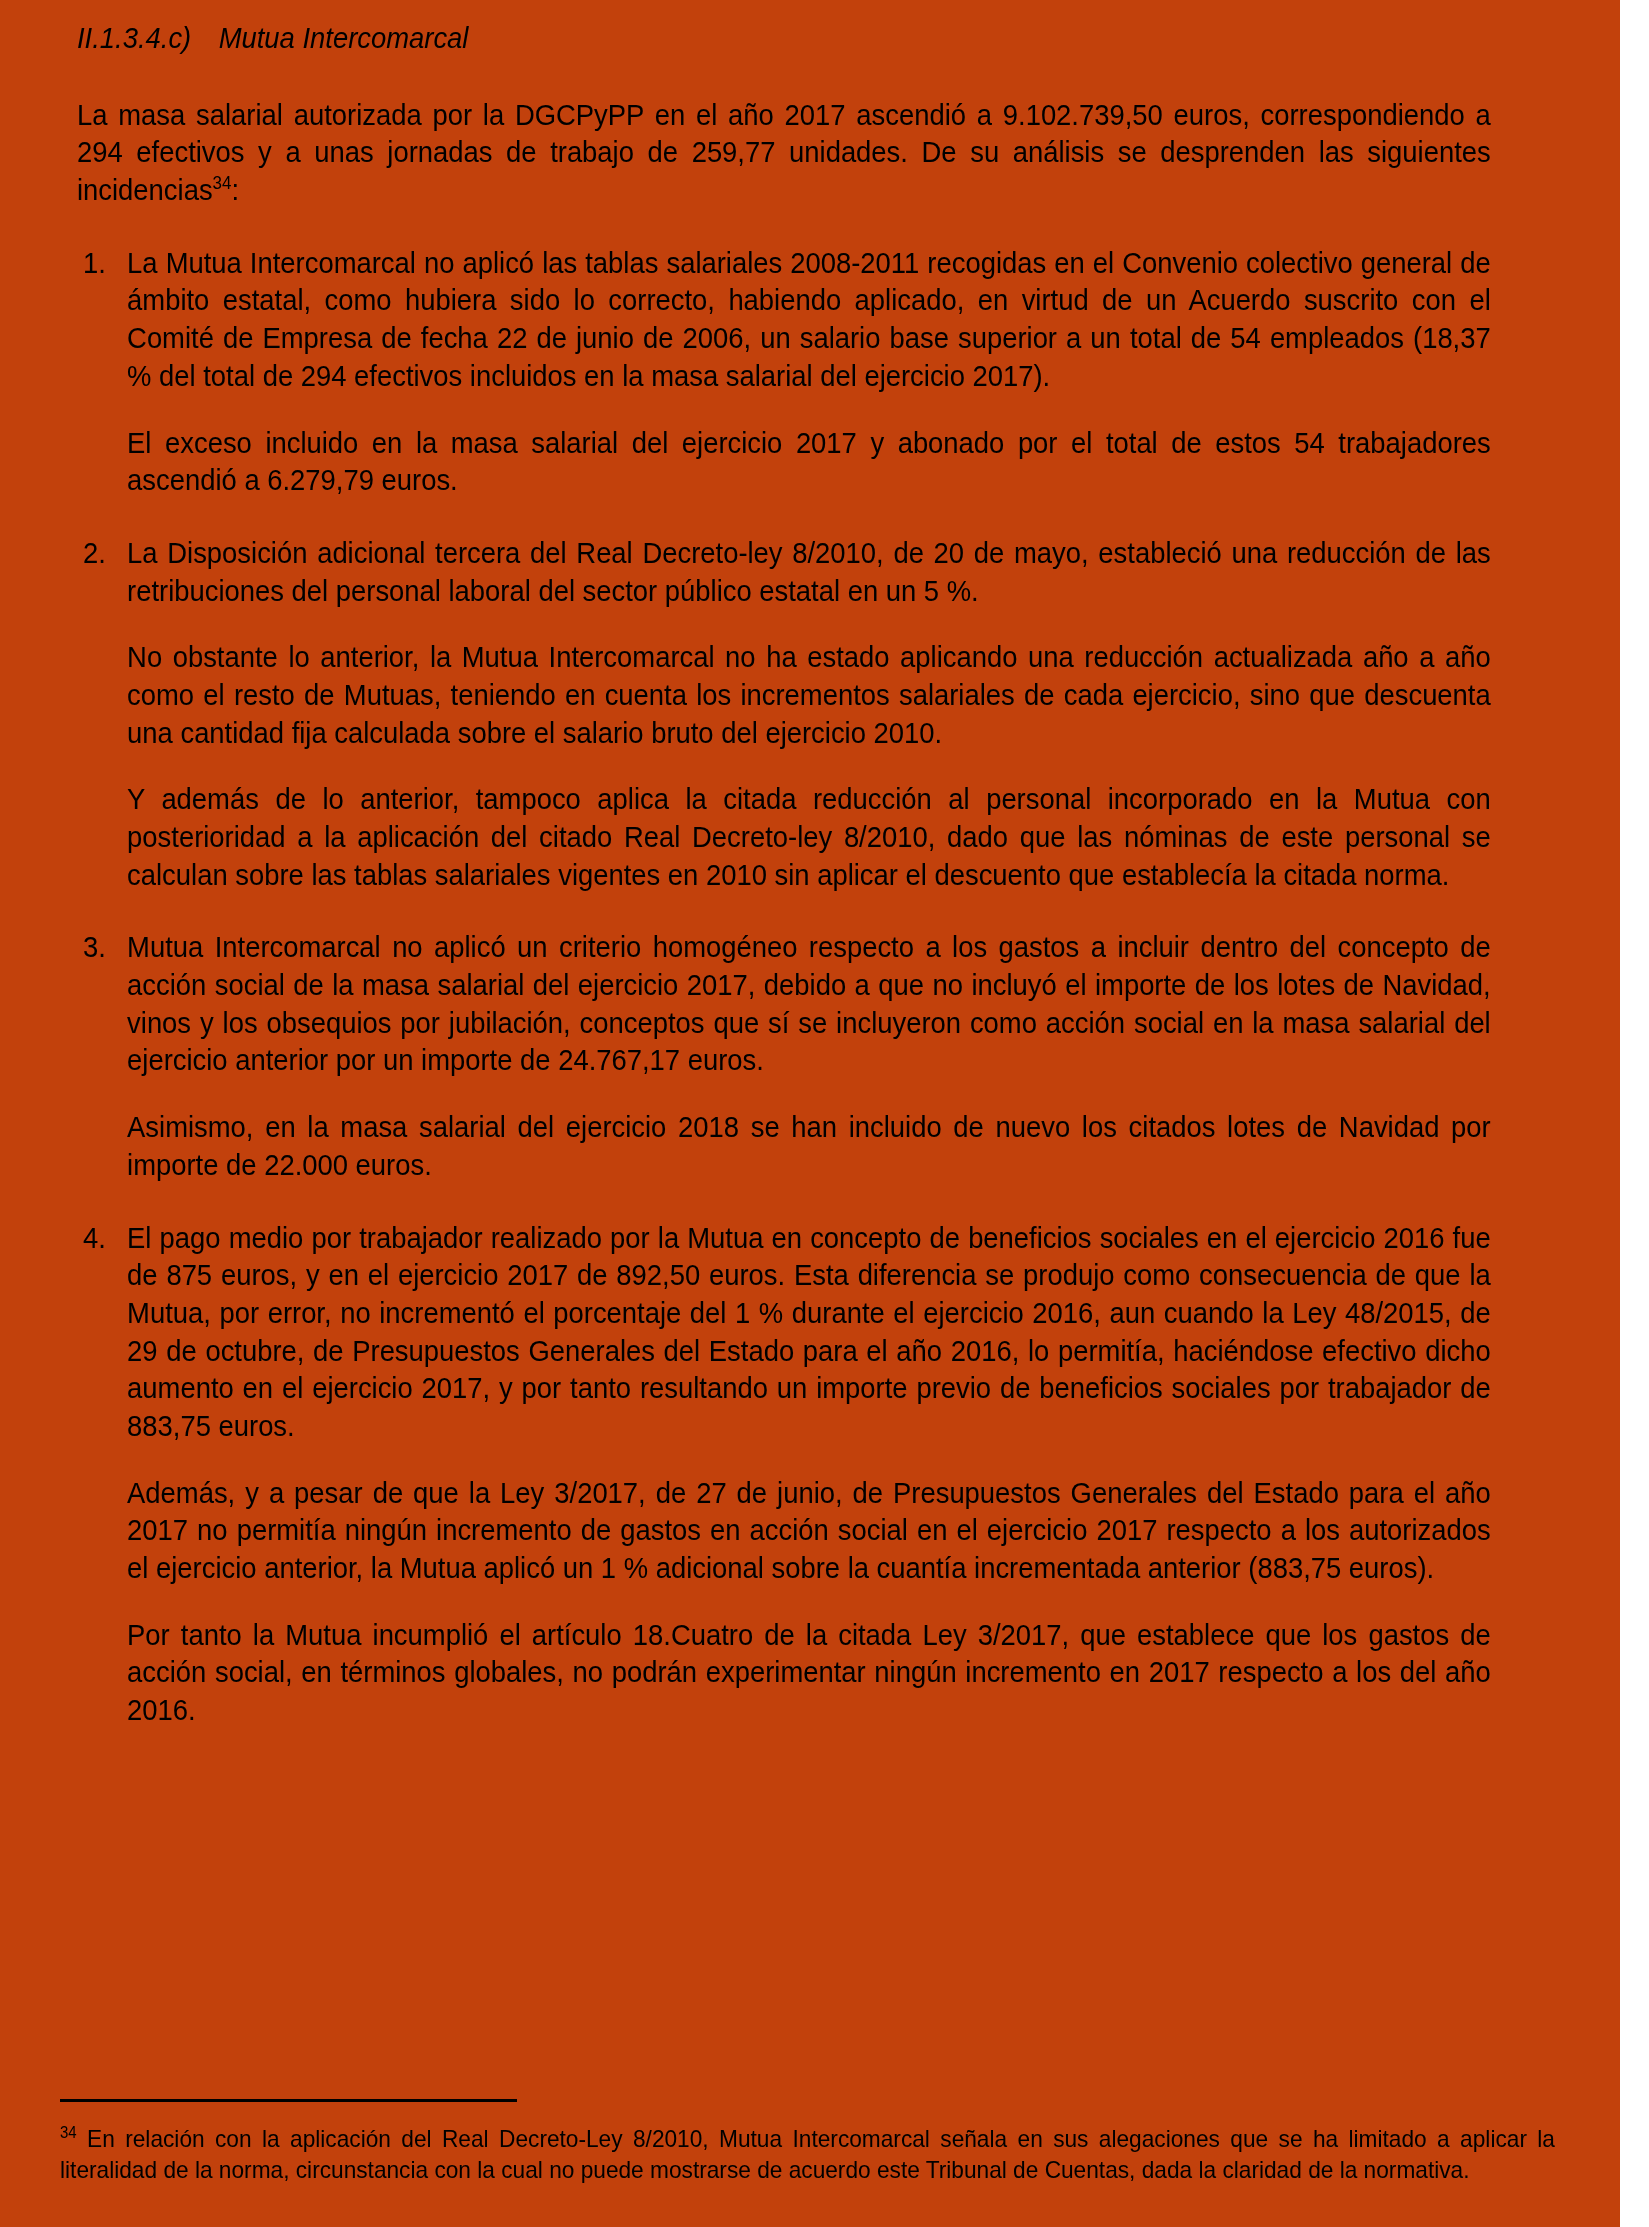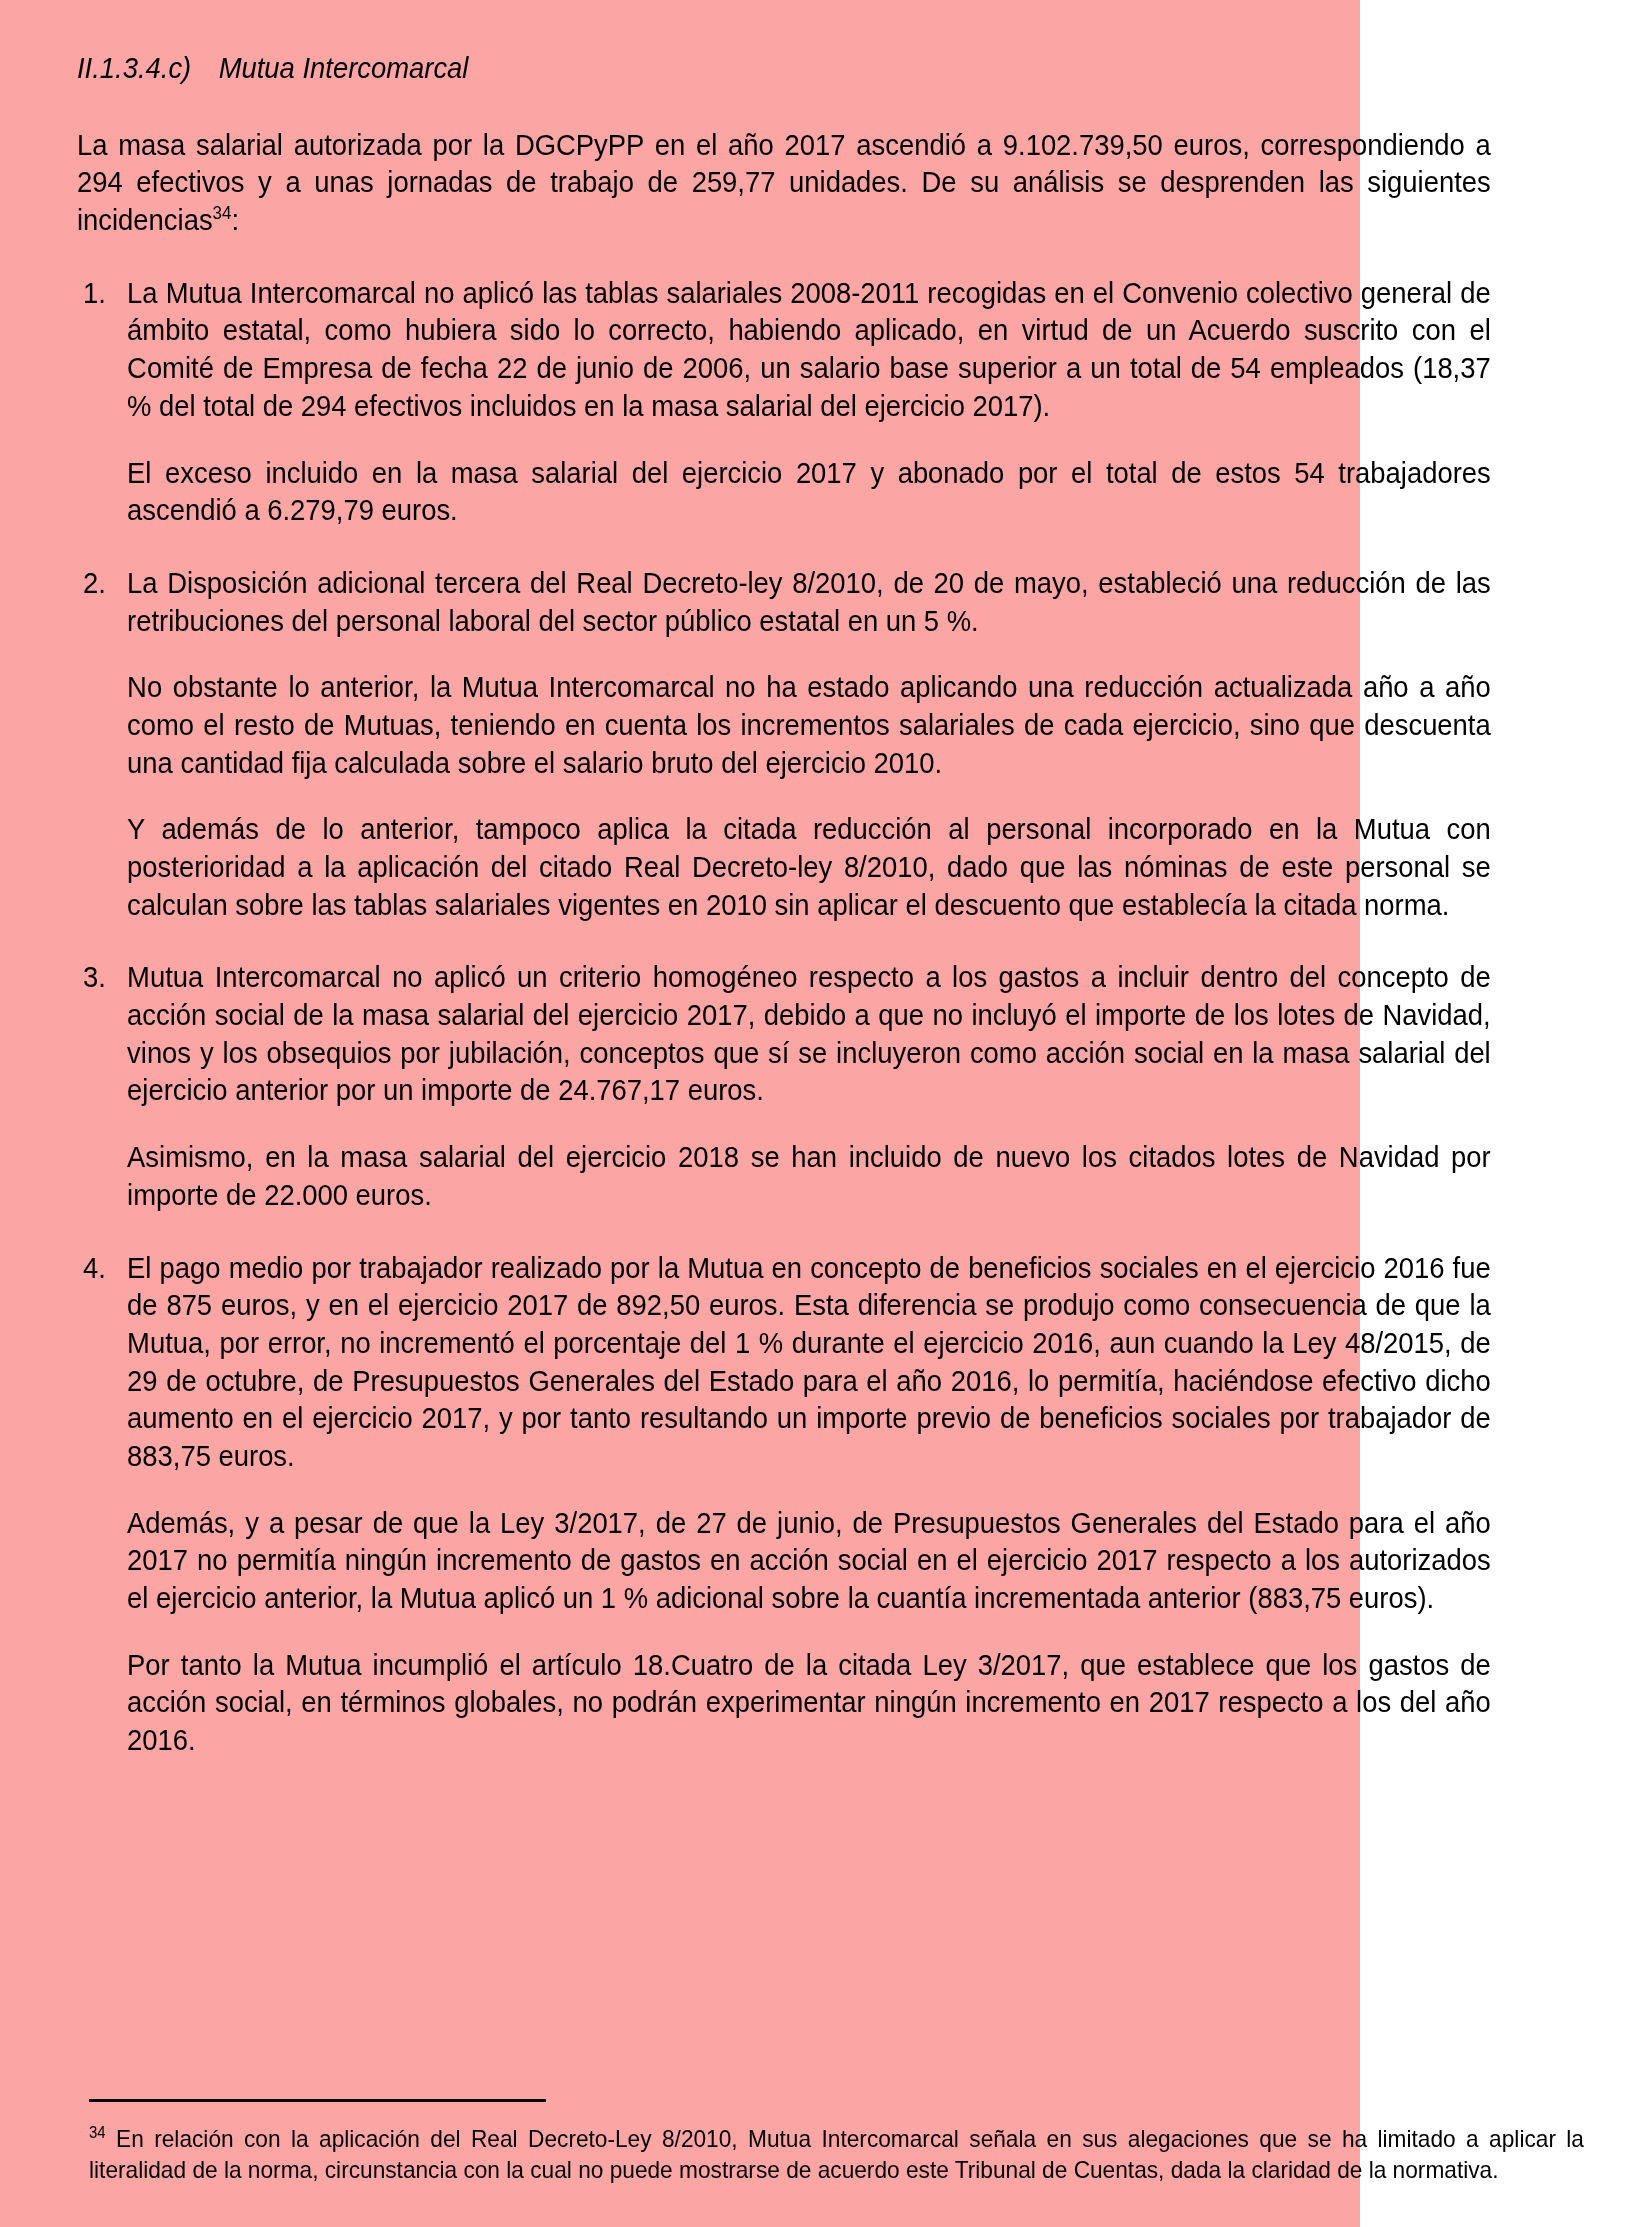--- a/index.html
+++ b/index.html
@@ -9,25 +9,25 @@
   }
   body {
     width: 1650px;
     height: 2227px;
     font-family: "Liberation Sans", "DejaVu Sans", sans-serif;
     color: #000000;
     -webkit-font-smoothing: none;
   }
   .page {
     position: relative;
-    width: 1360px;
+    width: 1620px;
     height: 2227px;
     box-sizing: border-box;
-    padding: 50px 77px 0 77px;
-    background: #fca5a5;
+    padding: 20px 77px 0 77px;
+    background: #c2410c;
   }
   .doc-body {
     width: 1496px;
     font-size: 29px;
     line-height: 1.30;
     text-align: justify;
     font-stretch: condensed;
     transform: scaleX(0.945);
     transform-origin: left top;
   }
@@ -70,21 +70,21 @@
   .list-body .sub-para.lead {
     margin-top: 0;
   }
   sup {
     font-size: 0.62em;
     vertical-align: super;
     line-height: 0;
   }
   .footnote-area {
     position: absolute;
-    left: 89px;
+    left: 60px;
     bottom: 42px;
     width: 1496px;
   }
   .footnote-rule {
     width: 457px;
     height: 2.4px;
     background: #000000;
     margin-bottom: 21px;
   }
   .footnote-text {

